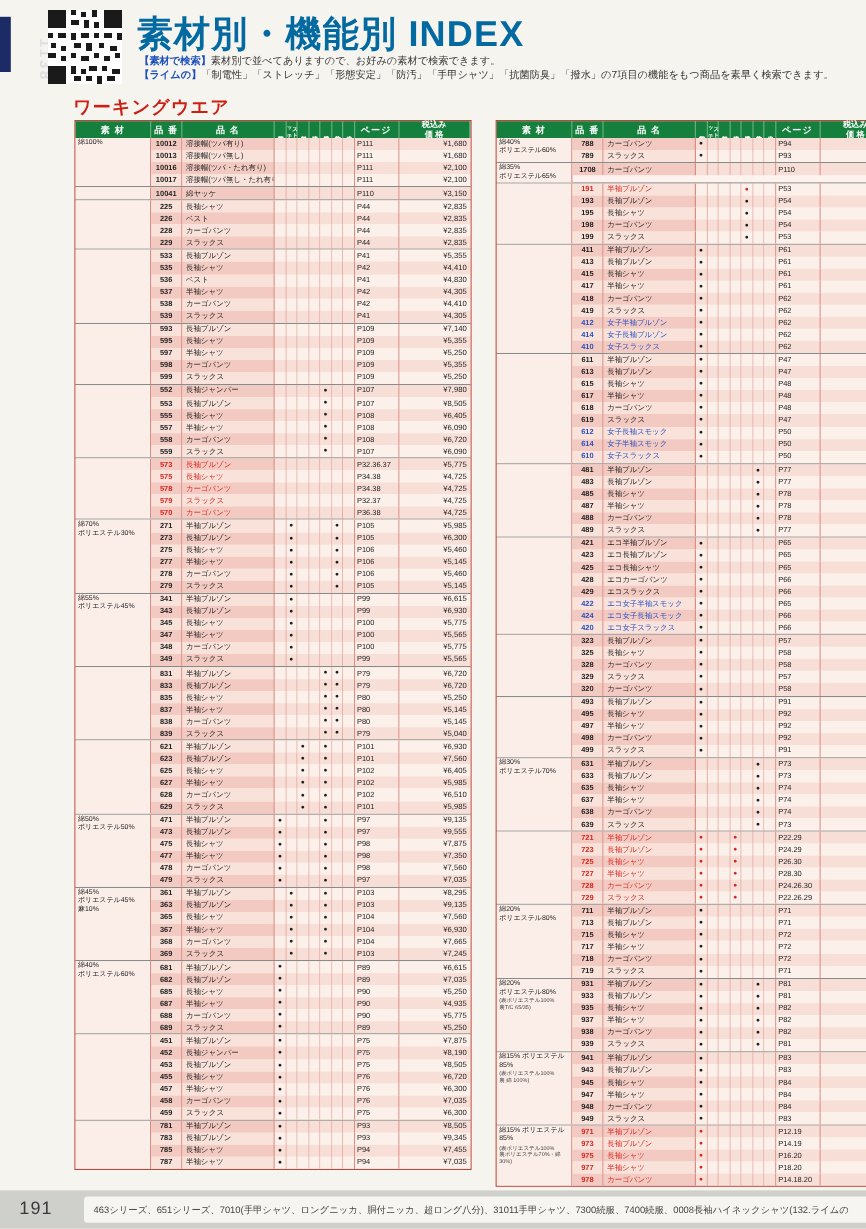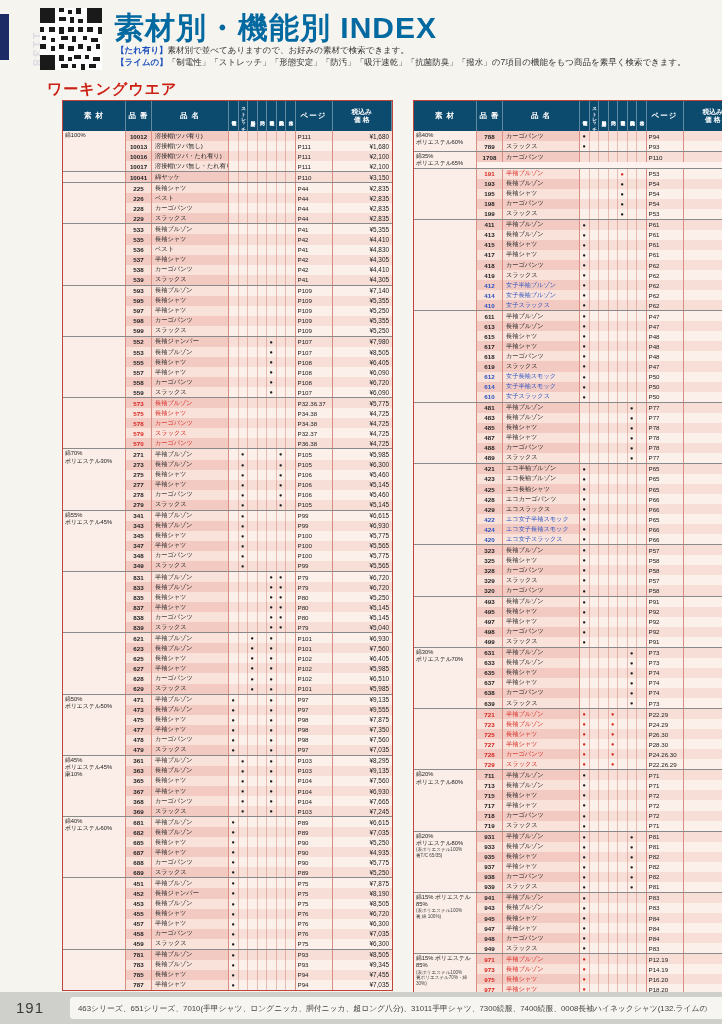--- a/index.html
+++ b/index.html
@@ -8,29 +8,29 @@
 
   
   .corner-tab { position:absolute; left:0; top:14px; width:9px; height:46px; background:#1c2a66; }
   .watermark { position:absolute; left:30px; top:32px; color:#dddde3; font-size:13px; font-weight:bold;
                writing-mode:vertical-rl; letter-spacing:2px; }
   .qr { position:absolute; left:40px; top:8px; width:62px; height:62px; }
   .page-title { position:absolute; left:114px; top:8px; color:#0369a1; font-size:30px; font-weight:bold; letter-spacing:1px; }
   .search-line { position:absolute; left:116px; font-size:8.5px; color:#333; white-space:nowrap; }
   .search-line .lbl { color:#1b4fbe; font-weight:bold; }
   .s1 { top:45px; } .s2 { top:57px; }
-  .section-title { position:absolute; left:47px; top:80px; color:#cc2015; font-size:15px; font-weight:bold; letter-spacing:1px; }
+  .section-title { position:absolute; left:61px; top:80px; color:#cc2015; font-size:15px; font-weight:bold; letter-spacing:1px; }
 
   
   .tbl { position:absolute; top:100px; border:1px solid #c0443a; background:#fdf2ee; }
   .tbl-left  { left:62px;  width:331px; }
   .tbl-right { left:413px; width:331px; }
 
   .thead { display:grid; grid-template-columns:63px 26px 77px repeat(7,9.5px) 37px 1fr;
-           height:30px; background:#0c4a6e; color:#fff; }
+           height:14px; background:#15803d; color:#fff; }
   .thead > div { display:flex; align-items:center; justify-content:center; font-weight:bold;
                  border-right:1px solid rgba(255,255,255,.35); }
   .th-txt { font-size:7.5px; letter-spacing:1px; }
   .th-fn { writing-mode:vertical-rl; font-size:4.6px; font-weight:bold; line-height:1; padding-top:1px; }
   .th-price { flex-direction:column; font-size:6.8px; line-height:1.25; }
 
   .block { display:flex; border-top:1px solid #8a8a8a; }
   .block.first { border-top:none; }
   .mat-cell { width:63px; flex:0 0 63px; background:#fbeee8; border-right:1px solid #d98e84;
               padding:1px 1px 0 2px; }
@@ -113,24 +113,24 @@
       <rect x="25" y="23" width="3" height="2"></rect>
       <rect x="10" y="26" width="3" height="2"></rect>
     <rect x="15" y="26" width="2" height="2"></rect>
       <rect x="19" y="26" width="2" height="3"></rect>
       <rect x="23" y="26" width="3" height="2"></rect>
   </g>
 </svg>
 
 <div class="page-title">素材別・機能別 INDEX</div>
 <div class="search-line s1">
-  <span class="lbl">【たれ有り】</span><span>素材別で並べてありますので、お好みの素材で検索できます。</span>
+  <span class="lbl">【素材で検索】</span><span>素材別で並べてありますので、お好みの素材で検索できます。</span>
 </div>
 <div class="search-line s2">
-  <span class="lbl">【ライムの】</span><span>「制電性」「ストレッチ」「形態安定」「防汚」「吸汗速乾」「抗菌防臭」「撥水」の7項目の機能をもつ商品を素早く検索できます。</span>
+  <span class="lbl">【ライムの】</span><span>「制電性」「ストレッチ」「形態安定」「防汚」「手甲シャツ」「抗菌防臭」「撥水」の7項目の機能をもつ商品を素早く検索できます。</span>
 </div>
 <div class="section-title">ワーキングウエア</div>
 
 <div class="tbl tbl-left">
   <div class="thead">
     <div class="th-txt">素 材</div>
     <div class="th-txt">品 番</div>
     <div class="th-txt">品 名</div>
     <div class="th-fn">制電性</div>
     <div class="th-fn">ストレッチ</div>

